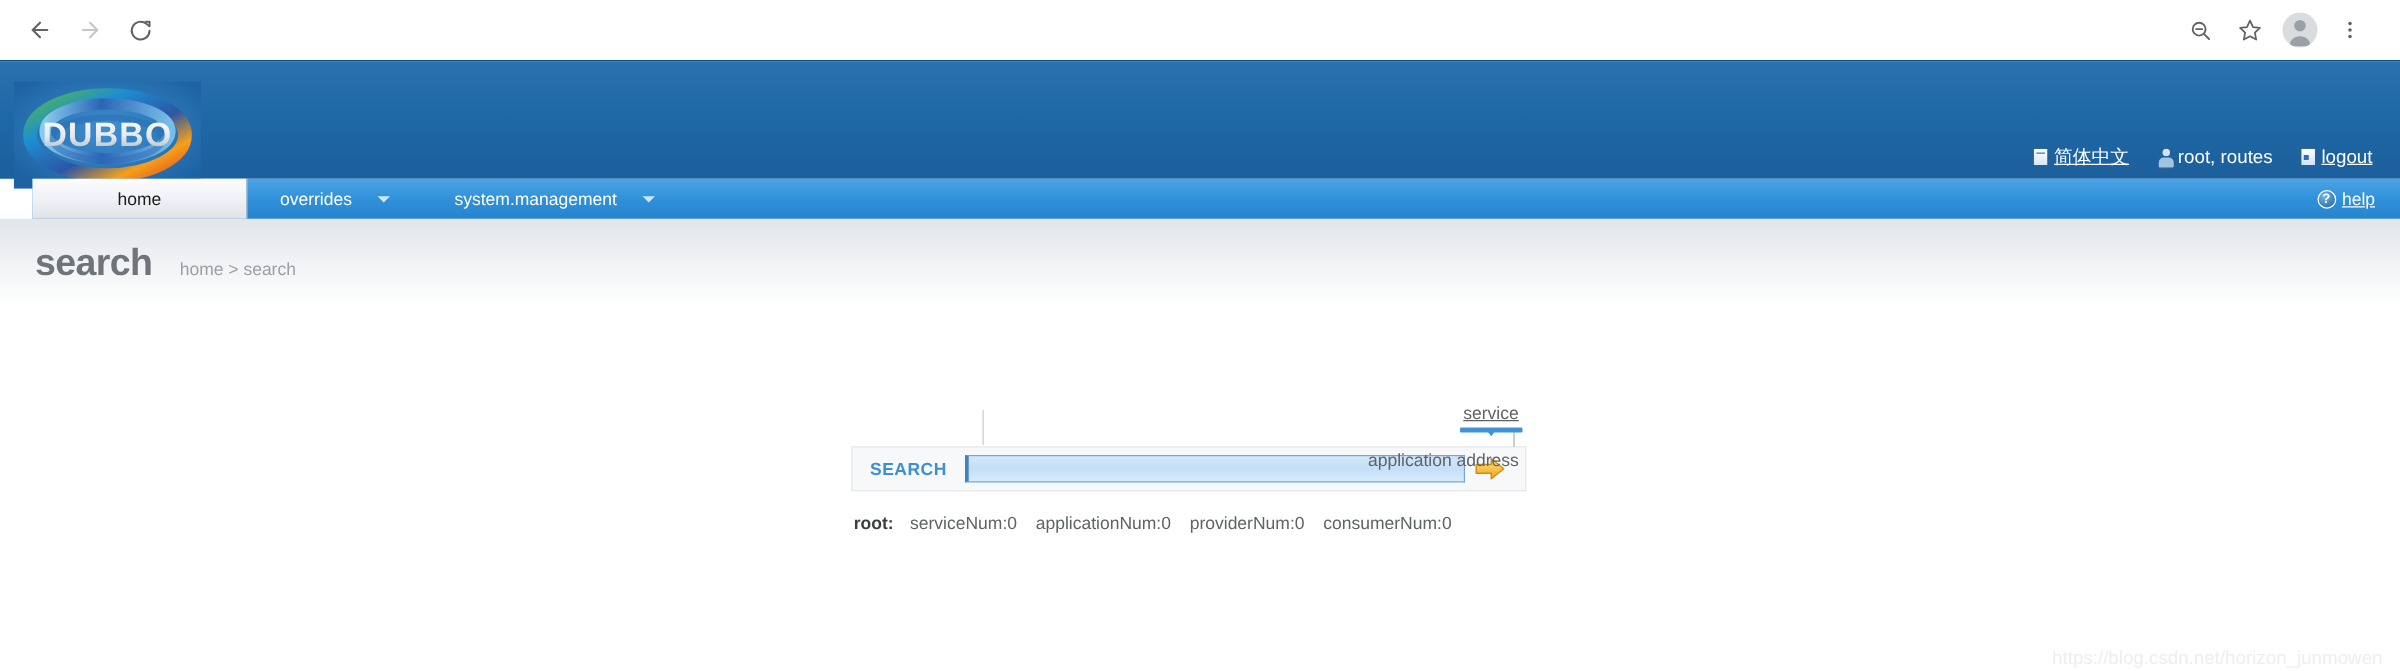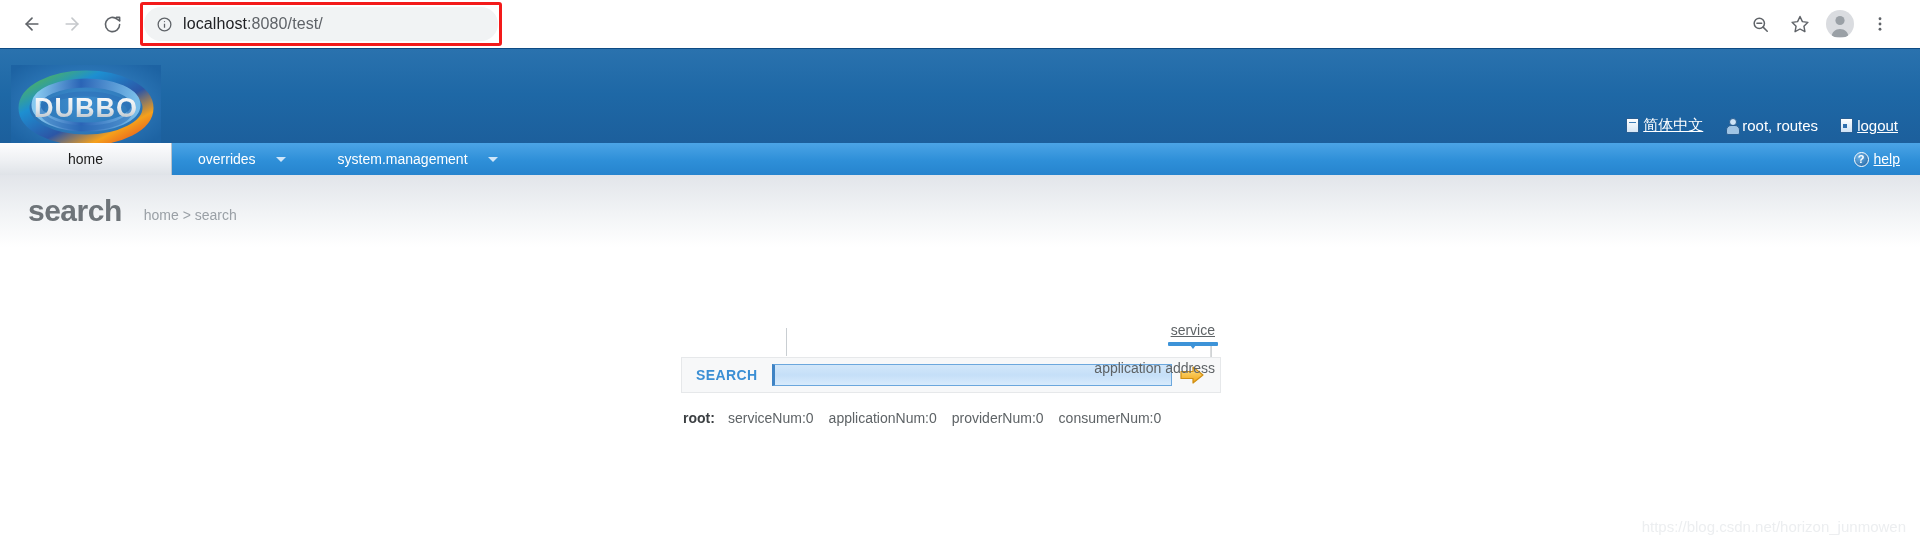--- a/index.html
+++ b/index.html
@@ -150,20 +150,21 @@
     width: 4px; height: 4px; background: #2f6fae;
   }
 
   
   .navbar {
     position: relative;
     height: 32px;
     background: linear-gradient(180deg, #4ba4e6 0%, #2e8fd8 55%, #2684ce 100%);
     display: flex;
     align-items: stretch;
+    margin-left: 26px;
   }
   .nav-tab {
     display: flex; align-items: center; justify-content: center;
     font-size: 14px;
     color: #ffffff;
     padding: 0 26px;
     white-space: nowrap;
     gap: 20px;
   }
   .nav-tab.home {
@@ -351,33 +352,20 @@
         </svg>
     </div>
     <div class="nav-btn">
       <svg width="19" height="19" viewBox="0 0 24 24" fill="none" stroke="currentColor" stroke-width="2" stroke-linecap="round" stroke-linejoin="round">
           <polyline points="21 7 21 3 17 3"></polyline>
           <path d="M21 12a9 9 0 1 1-3.2-6.9L21 7.5"></path>
         </svg>
     </div>
   </div>
 
-  <div class="omnibox-wrap">
-    <div class="omnibox">
-      <span class="info-icon">
-        <svg width="17" height="17" viewBox="0 0 24 24" fill="none" stroke="currentColor" stroke-width="1.8">
-            <circle cx="12" cy="12" r="9"></circle>
-            <line x1="12" y1="11" x2="12" y2="16.5"></line>
-            <circle cx="12" cy="7.8" r="0.9" fill="currentColor" stroke="none"></circle>
-          </svg>
-      </span>
-      <span class="url-text"><span class="url-host">localhost</span><span>:8080/test/</span></span>
-    </div>
-    <div class="red-outline"></div>
-  </div>
 
   <div class="omnibox-spacer"></div>
 
   <div class="toolbar-right">
     <div class="tb-icon">
       <svg width="19" height="19" viewBox="0 0 24 24" fill="none" stroke="currentColor" stroke-width="1.9" stroke-linecap="round">
           <circle cx="10.5" cy="10.5" r="6.5"></circle>
           <line x1="15.3" y1="15.3" x2="20.5" y2="20.5"></line>
           <line x1="7.5" y1="10.5" x2="13.5" y2="10.5"></line>
         </svg>

